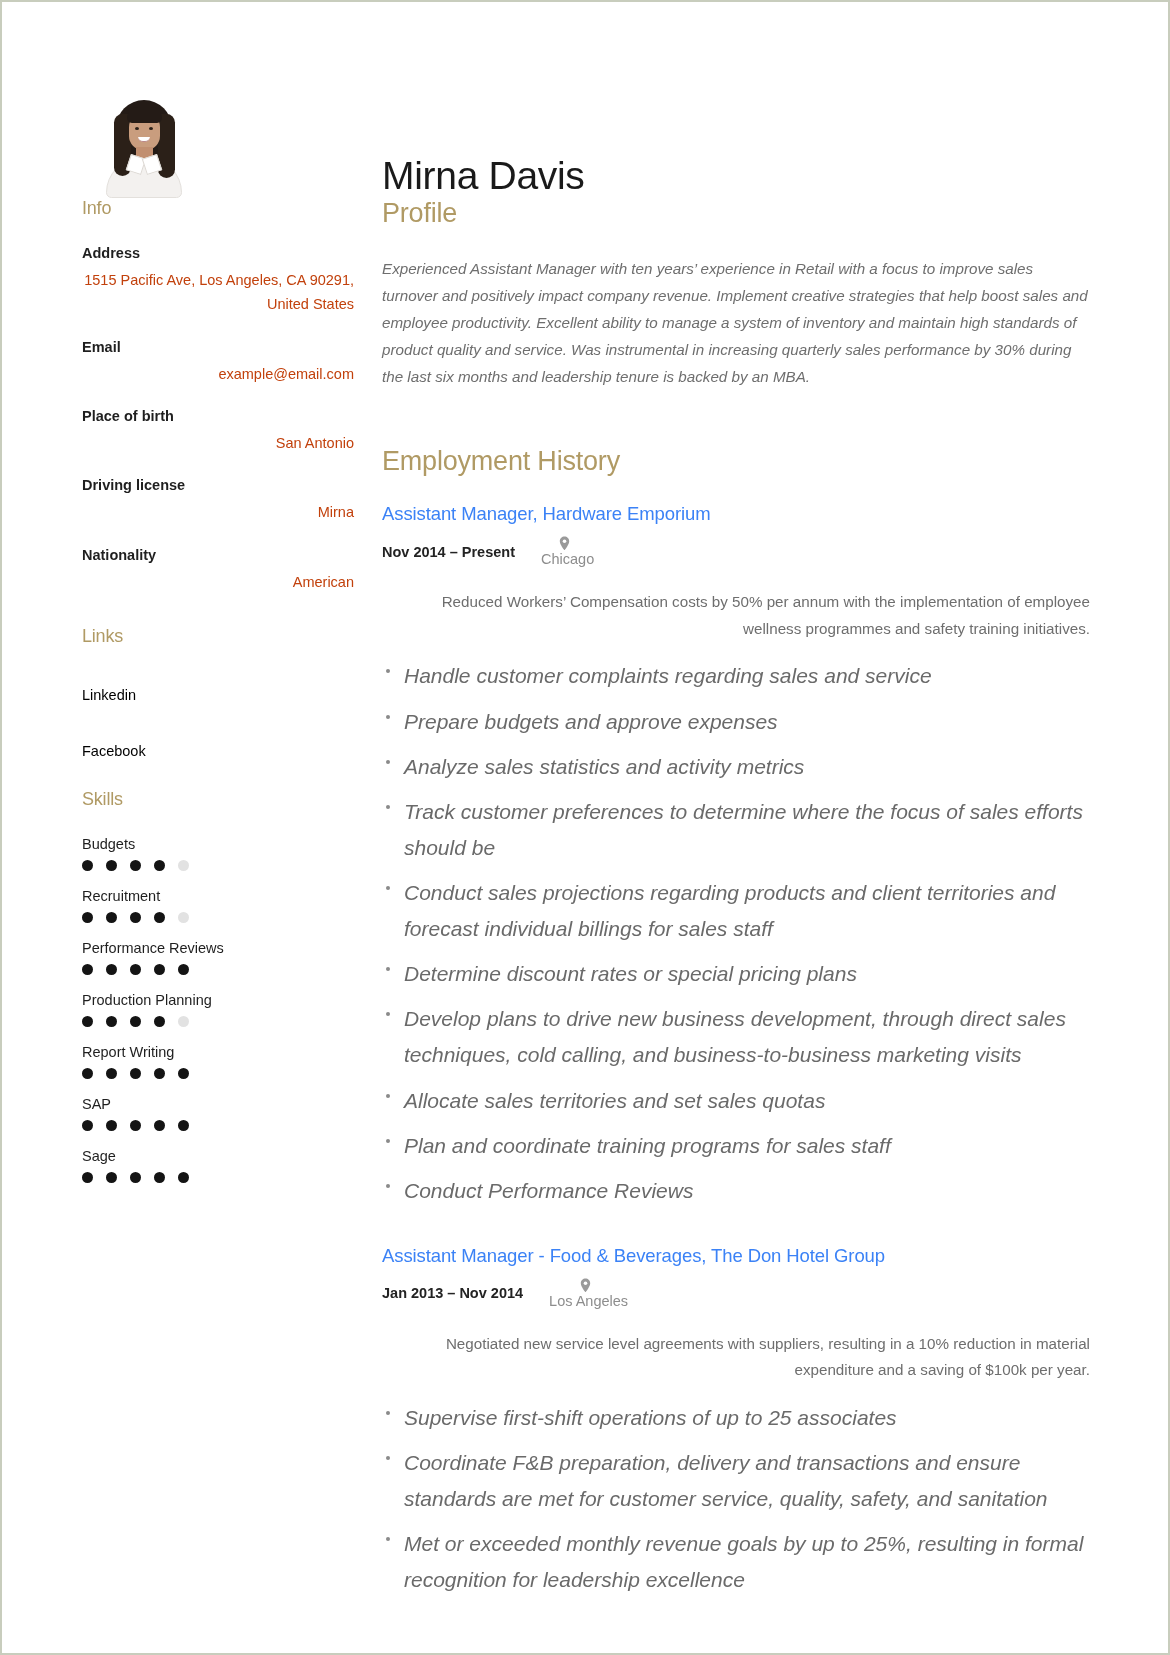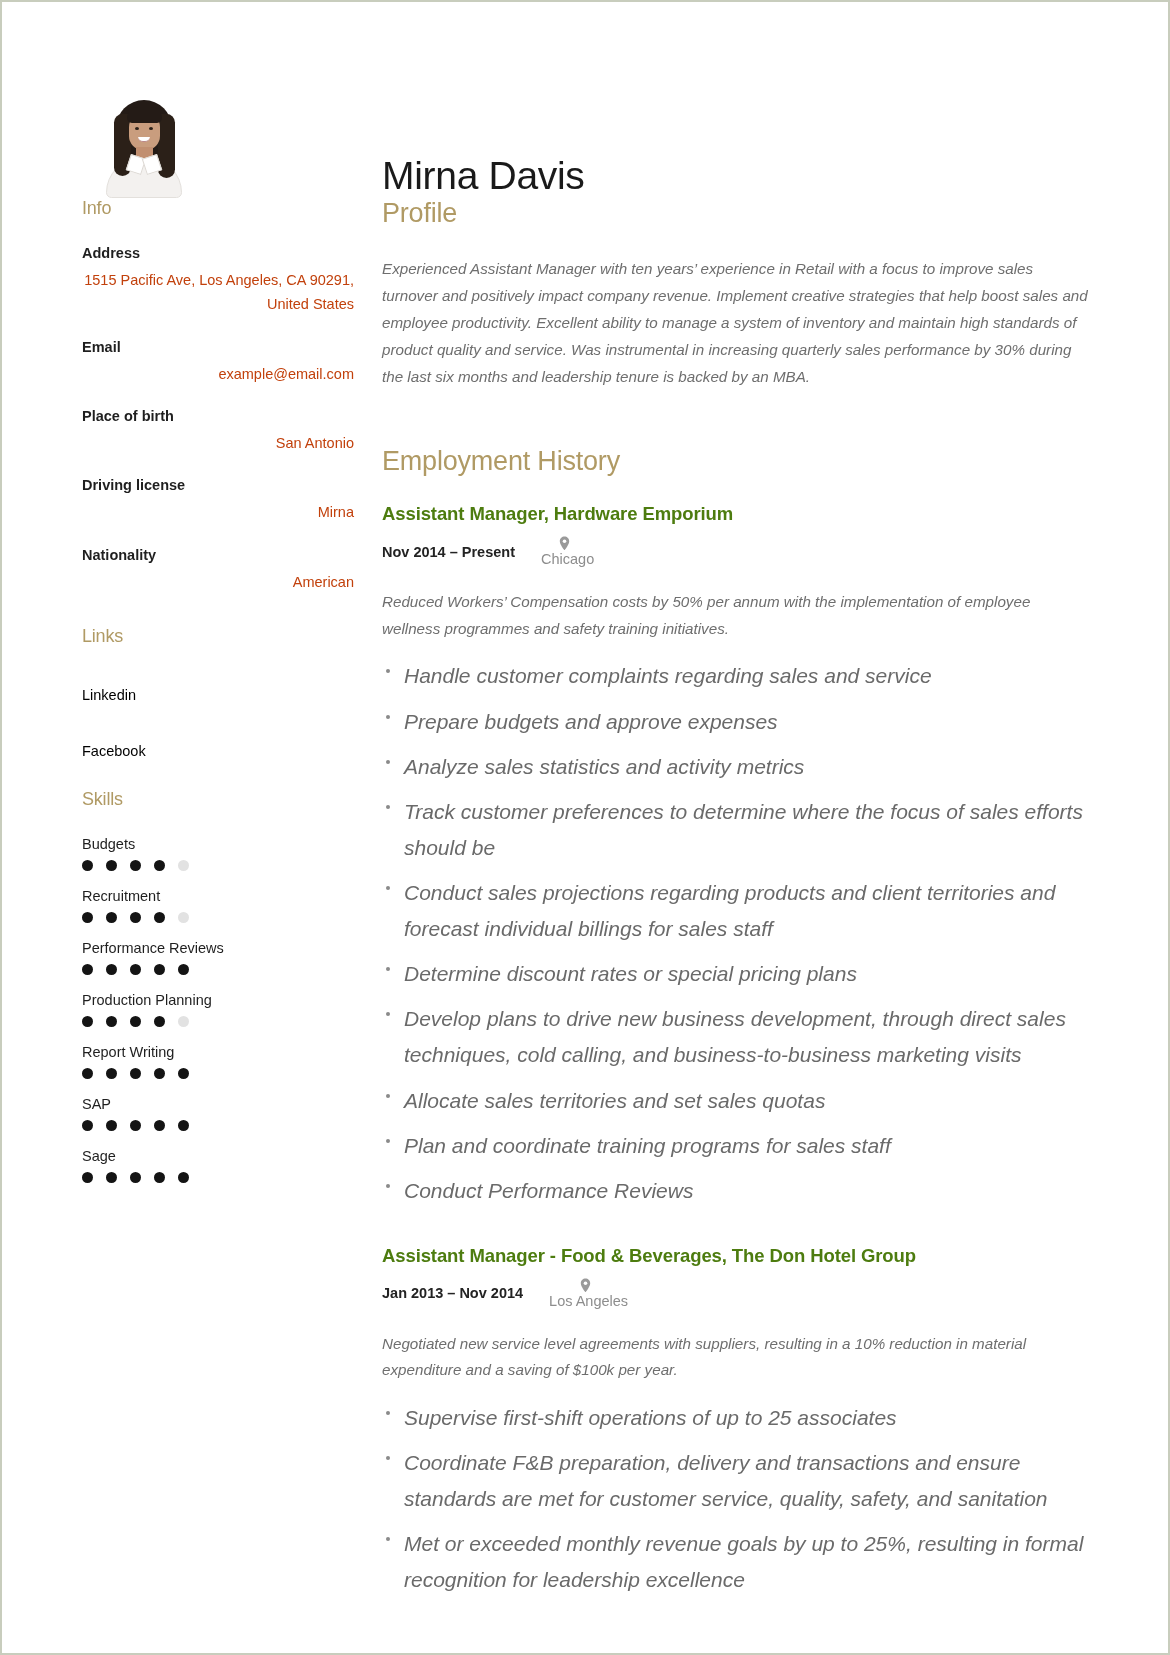--- a/index.html
+++ b/index.html
@@ -196,22 +196,22 @@
     font-size: 15.2px;
     font-style: italic;
     color: #6e6e6e;
     line-height: 1.78;
     margin-bottom: 56px;
   }
 
   .job { margin-bottom: 36px; }
   .job-title {
     font-size: 18.5px;
-    font-weight: 700;
-    color: #4d7c0f;
+    font-weight: 400;
+    color: #3b82f6;
     margin-bottom: 11px;
     letter-spacing: -0.1px;
     margin-top: 20px;
   }
   .job-meta {
     display: flex;
     align-items: center;
     margin-bottom: 22px;
   }
   .job-dates {
@@ -228,24 +228,24 @@
     flex-direction: column;
   }
   .pin-icon {
     display: inline-block;
     width: 13px; height: 15px;
     margin-right: 7px;
     line-height: 0;
   }
   .job-summary {
     font-size: 15.2px;
-    font-style: italic;
     color: #6e6e6e;
     line-height: 1.75;
     margin-bottom: 16px;
+    text-align: right;
   }
   ul.bullets { list-style: none; }
   ul.bullets li {
     position: relative;
     font-size: 21px;
     color: #6a6a6a;
     line-height: 1.72;
     padding-left: 22px;
     margin-bottom: 9px;
     font-style: italic;

